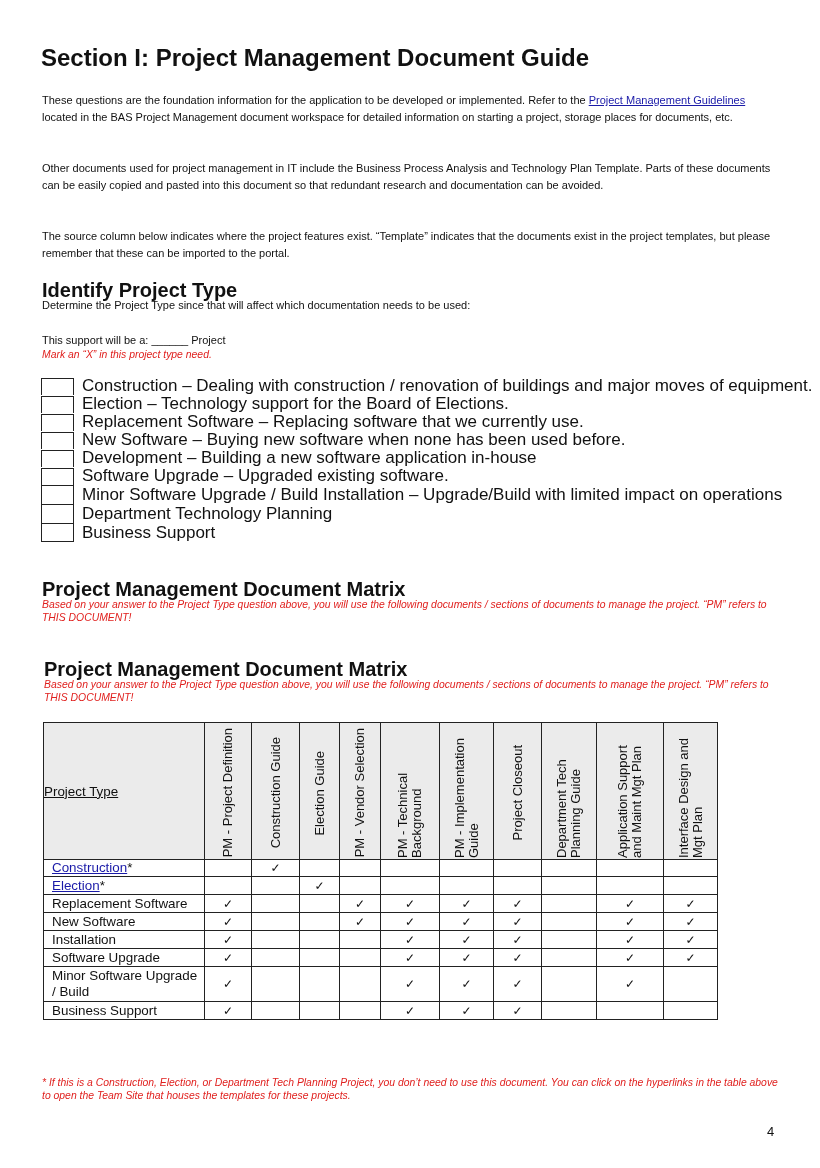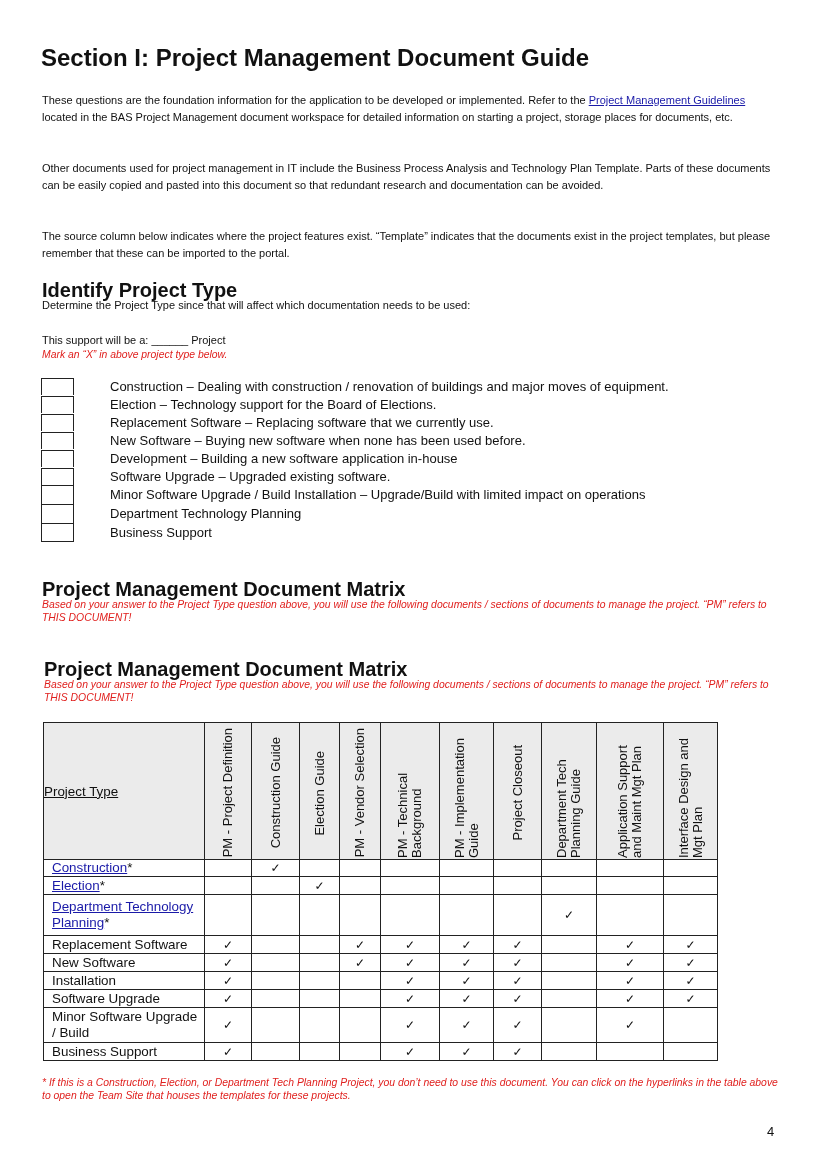--- a/index.html
+++ b/index.html
@@ -10,21 +10,21 @@
   .para { left:42px; width:740px; font-size:11px; line-height:17px; }
   .link { color:#1a1aa8; text-decoration:underline; }
   .h2 { left:42px; font-size:20px; font-weight:bold; }
   .red { color:#e0201e; font-style:italic; font-size:10.4px; line-height:13px; }
   .checklist { left:41px; top:377px; }
   .crow { display:flex; align-items:center; height:18px; }
   .cbox { width:33px; height:17px; border:1px solid #222; border-bottom:none; box-sizing:border-box; margin-right:8px; }
   .crow:last-child .cbox { border-bottom:1px solid #222; height:19px; }
   .crow.tall { height:19px; }
   .crow.tall .cbox { height:19px; }
-  .ctext { font-size:13px; white-space:nowrap;margin-left:28px; }
+  .ctext { font-size:17px; white-space:nowrap; }
   table.matrix { position:absolute; left:43px; top:722px; border-collapse:collapse; font-size:13px; }
   table.matrix td, table.matrix th { border:1.3px solid #222; padding:0; }
   table.matrix th { background:#ebebeb; font-weight:normal; height:136px; vertical-align:middle; }
   th.ptype { text-align:left; padding-left:8px; width:160px; font-size:13.4px;text-decoration:underline; }
   .vt { writing-mode:vertical-rl; transform:rotate(180deg); text-align:left; font-size:13px; line-height:14px; margin:0 auto; max-height:130px; padding-bottom:4px; }
   td.name { padding-left:8px !important; font-size:13.4px; line-height:16px; }
   td.chk { text-align:center; font-size:12px; }
   .pagenum { left:767px; top:1124px; font-size:13px; }
 </style>
 </head>
@@ -34,21 +34,21 @@
 
 <div class="abs para" style="top:92px;"><span>These questions are the foundation information for the application to be developed or implemented.  Refer to the </span><a class="link">Project Management Guidelines</a><span> located in the BAS Project Management document workspace for detailed information on starting a project, storage places for documents, etc.</span></div>
 
 <div class="abs para" style="top:160px;">Other documents used for project management in IT include the Business Process Analysis and Technology Plan Template.  Parts of these documents can be easily copied and pasted into this document so that redundant research and documentation can be avoided.</div>
 
 <div class="abs para" style="top:228px;">The source column below indicates where the project features exist.  “Template” indicates that the documents exist in the project templates, but please remember that these can be imported to the portal.</div>
 
 <div class="abs h2" style="top:279px;">Identify Project Type</div>
 <div class="abs para" style="top:297px;">Determine the Project Type since that will affect which documentation needs to be used:</div>
 <div class="abs para" style="top:332px;">This support will be a:  ______ Project</div>
-<div class="abs red" style="left:42px; top:348px;">Mark an “X” in above project type below.</div>
+<div class="abs red" style="left:42px; top:348px;">Mark an “X” in this project type need.</div>
 
 <div class="abs checklist" id="checklist">
     <div class="crow">
       <div class="cbox"></div>
       <span class="ctext">Construction – Dealing with construction / renovation of buildings and major moves of equipment.</span>
     </div>
     <div class="crow">
       <div class="cbox"></div>
       <span class="ctext">Election – Technology support for the Board of Elections.</span>
     </div>
@@ -144,33 +144,20 @@
         <td class="chk"></td>
         <td class="chk"><span>✓</span></td>
         <td class="chk"></td>
         <td class="chk"></td>
         <td class="chk"></td>
         <td class="chk"></td>
         <td class="chk"></td>
         <td class="chk"></td>
         <td class="chk"></td>
       </tr>
-      <tr style="height: 41px;">
-        <td class="name"><a class="link">Department Technology Planning</a><span>*</span></td>
-        <td class="chk"></td>
-        <td class="chk"></td>
-        <td class="chk"></td>
-        <td class="chk"></td>
-        <td class="chk"></td>
-        <td class="chk"></td>
-        <td class="chk"></td>
-        <td class="chk"><span>✓</span></td>
-        <td class="chk"></td>
-        <td class="chk"></td>
-      </tr>
       <tr style="height: 18px; margin-top: 16px;">
         <td class="name"><span>Replacement Software</span></td>
         <td class="chk"><span>✓</span></td>
         <td class="chk"></td>
         <td class="chk"></td>
         <td class="chk"><span>✓</span></td>
         <td class="chk"><span>✓</span></td>
         <td class="chk"><span>✓</span></td>
         <td class="chk"><span>✓</span></td>
         <td class="chk"></td>

